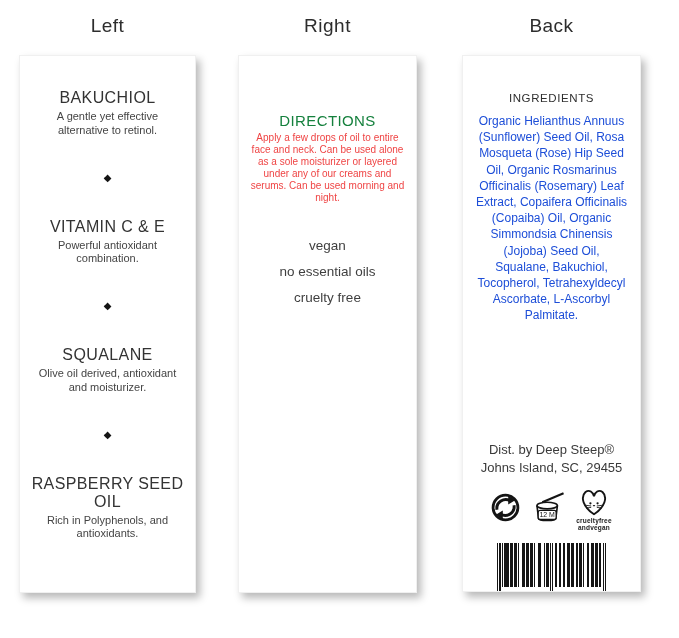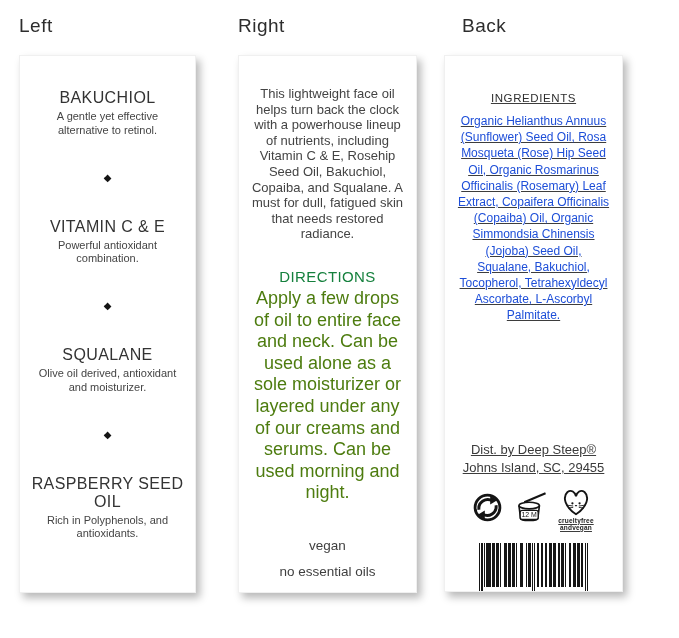--- a/index.html
+++ b/index.html
@@ -1,40 +1,40 @@
 <!DOCTYPE html>
 <html><head>
 <meta charset="utf-8">
 <style>
   html,body{margin:0;padding:0;background:#ffffff;}
   .canvas{
     position:relative;width:679px;height:638px;background:#ffffff;
     font-family:"Liberation Sans",sans-serif;color:#3d3d3d;overflow:hidden;
   }
   .panel-title{
-    position:absolute;top:15px;height:26px;
+    position:absolute;top:15px;height:26px;text-align:center;
     font-size:19px;font-weight:400;color:#2d2d2d;letter-spacing:0.5px;
   }
   .card{
     position:absolute;top:55px;background:#ffffff;border:1px solid #f0f0f0;
     box-shadow:4px 5px 8px rgba(0,0,0,0.28);box-sizing:border-box;
     text-align:center;overflow:hidden;
   }
   .card-left  {left:19px;width:177px;height:538px;padding:33px 10px 0;}
   .card-mid   {left:238px;width:179px;height:538px;padding:30px 11px 0;}
-  .card-back  {left:444px;width:179px;height:537px;padding:36px 12px 0;text-decoration:underline;}
+  .card-back  {left:462px;width:179px;height:537px;padding:36px 12px 0;}
   .sec-heading{
     font-size:16px;color:#333333;letter-spacing:0.4px;margin:0 0 3px;
     font-weight:400;
   }
   .sec-body{font-size:11px;line-height:1.25;margin:0;color:#444444;}
   .diamond{font-size:10px;line-height:1;margin:35px 0;color:#141414;}
   .intro{font-size:13px;line-height:1.2;margin:0;color:#444444;}
   .directions-heading{font-size:15px;font-weight:400;color:#15803d;margin:26px 0 3px;letter-spacing:0.4px;}
-  .directions-body{font-size:18px;line-height:1.2;margin:0;color:#4d7c0f;}
+  .directions-body{font-size:10px;line-height:1.2;margin:0;color:#ef4444;}
   .features{margin-top:34px;}
   .feature{font-size:13.5px;margin:0 0 11px;color:#3f3f3f;}
   .ing-heading{font-size:11.5px;font-weight:400;color:#2f2f2f;letter-spacing:0.6px;margin:0 0 9px;}
   .ing-body{font-size:12px;line-height:1.35;margin:0;color:#1d4ed8;}
   .dist{margin-top:118px;font-size:13px;line-height:1.35;color:#3a3a3a;}
   .cert-row{display:flex;justify-content:center;align-items:center;gap:9px;margin-top:8px;}
   .cert{display:flex;flex-direction:column;align-items:center;}
   .cert-text{font-size:6.5px;font-weight:bold;line-height:1.1;color:#1a1a1a;letter-spacing:0.2px;}
   .barcode{position:relative;width:110px;height:58px;margin:12px auto 0;}
   .bc-digit,.bc-group{
@@ -72,21 +72,20 @@
       <p class="sec-body">Olive oil derived, antioxidant and moisturizer.</p>
     </div>
     <div class="diamond">◆</div>
     <div>
       <p class="sec-heading">RASPBERRY SEED OIL</p>
       <p class="sec-body">Rich in Polyphenols, and antioxidants.</p>
     </div>
   </div>
 
   <div class="card card-mid">
-    <p class="intro">This lightweight face oil helps turn back the clock with a powerhouse lineup of nutrients, including Vitamin C &amp; E, Rosehip Seed Oil, Bakuchiol, Copaiba, and Squalane. A must for dull, fatigued skin that needs restored radiance.</p>
     <p class="directions-heading">DIRECTIONS</p>
     <p class="directions-body">Apply a few drops of oil to entire face and neck. Can be used alone as a sole moisturizer or layered under any of our creams and serums. Can be used morning and night.</p>
     <div class="features">
       <p class="feature">vegan</p>
       <p class="feature">no essential oils</p>
       <p class="feature">cruelty free</p>
     </div>
   </div>
 
   <div class="card card-back">

